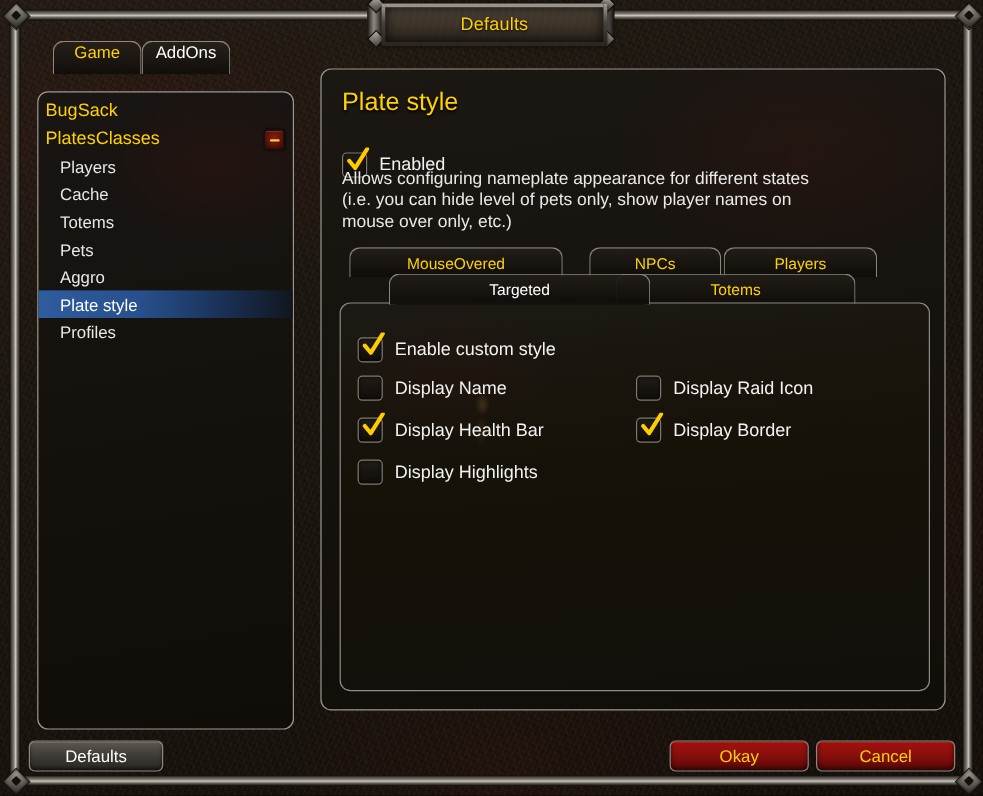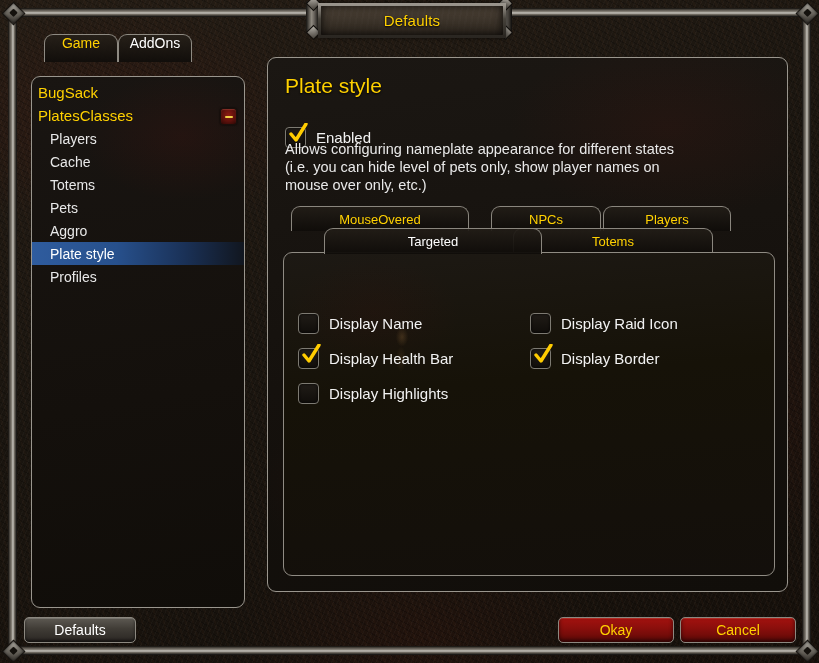--- a/index.html
+++ b/index.html
@@ -484,20 +484,28 @@
         <span>Targeted</span>
       </div>
       <div class="itab inactive" id="itab-totems">
         <span>Totems</span>
       </div>
     </div>
 
     <div id="options-panel">
       <div id="critter"></div>
 
+      <div class="cbox" id="enable-custom-row">
+        <span class="box">
+          <svg class="tick" viewBox="0 0 20 22">
+            <path d="M3 11 L8 17 L18 1" fill="none" stroke="#ffcc00" stroke-width="3.4" stroke-linecap="round" stroke-linejoin="round"></path>
+          </svg>
+        </span>
+        <span class="label">Enable custom style</span>
+      </div>
 
       <div id="options-grid">
           <div class="cbox">
             <span class="box"></span>
             <span class="label">Display Name</span>
           </div>
           <div class="cbox">
             <span class="box"></span>
             <span class="label">Display Raid Icon</span>
           </div>

